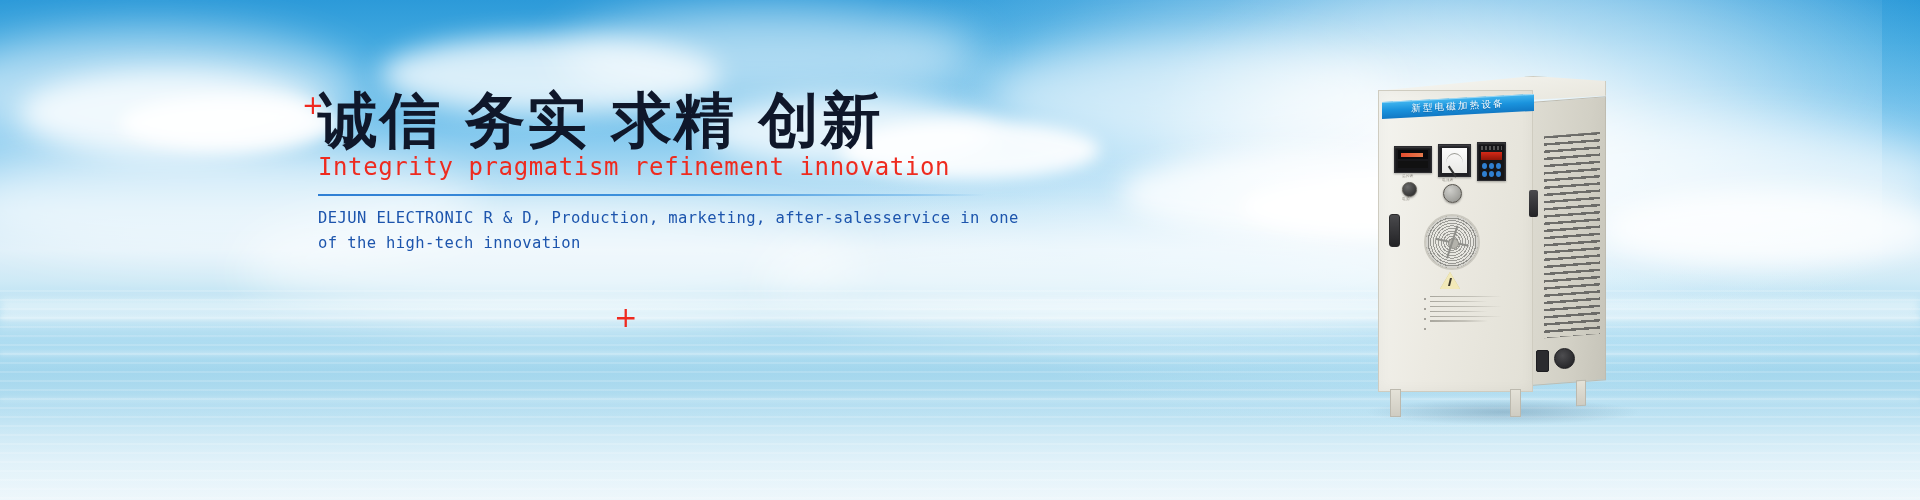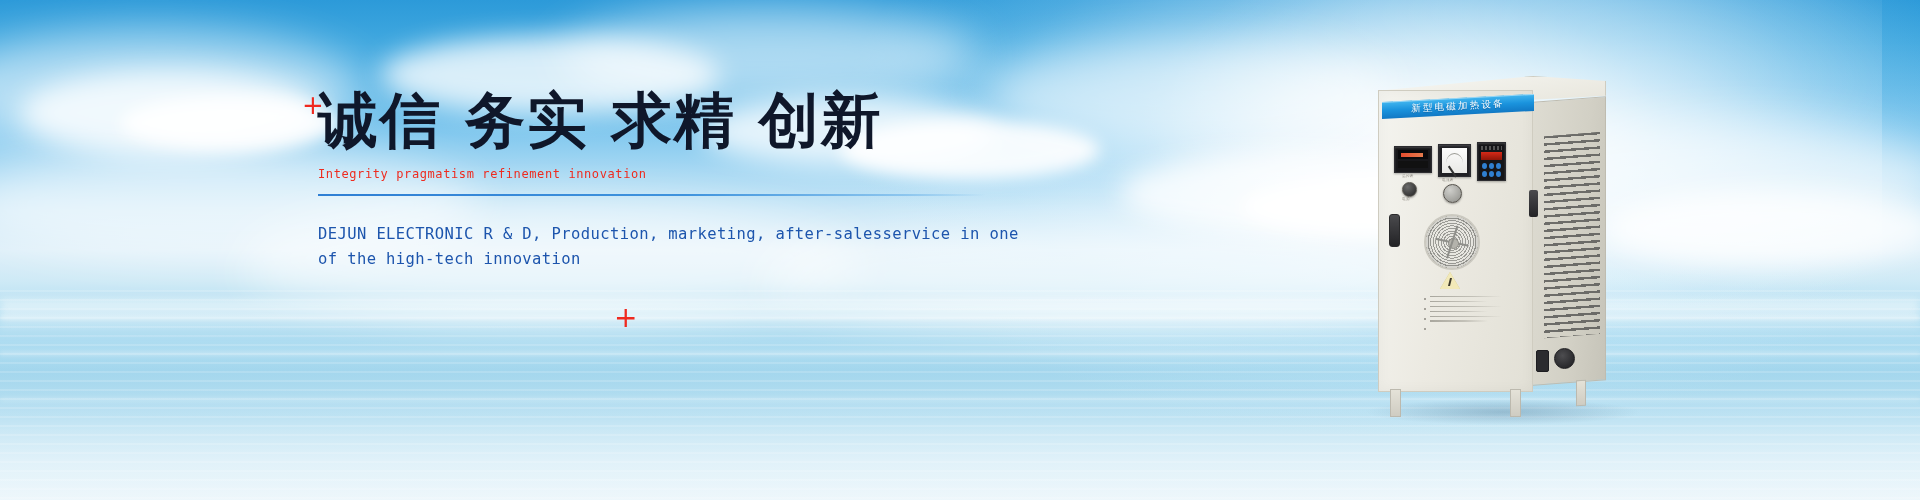--- a/index.html
+++ b/index.html
@@ -31,27 +31,27 @@
       repeating-linear-gradient(180deg, rgba(255,255,255,.16) 0px, rgba(255,255,255,.16) 2px, rgba(255,255,255,0) 2px, rgba(255,255,255,0) 9px),
       linear-gradient(180deg, rgba(255,255,255,0) 0%, rgba(255,255,255,.22) 30%, rgba(255,255,255,.10) 62%, rgba(255,255,255,.30) 100%);}
   .horizon{position:absolute;left:0;right:0;top:300px;height:34px;
     background:linear-gradient(180deg, rgba(255,255,255,.62), rgba(255,255,255,0));filter:blur(5px);}
 
   
   .text-block{position:absolute;left:318px;top:88px;width:760px;}
   .headline{color:#0f172a;font-size:60px;line-height:1.08;font-weight:700;
     letter-spacing:2px;white-space:nowrap;
     font-family:"DejaVu Sans","Liberation Sans",sans-serif;}
-  .tagline-en{color:#ee2b1f;font-size:12px;letter-spacing:.6px;margin-top:14px;
+  .tagline-en{color:#ee2b1f;font-size:24px;letter-spacing:.6px;margin-top:0;
     font-family:"DejaVu Sans Mono","Liberation Mono",monospace;white-space:nowrap;}
   .divider{margin-top:13px;width:668px;height:2px;
     background:linear-gradient(90deg,#2f7fd4 0%,#3f93dd 55%,#8dc6ee 88%,rgba(141,198,238,0) 100%);}
   .sub-cn{color:#1b54ab;font-size:27px;margin-top:22px;letter-spacing:1px;white-space:nowrap;
     font-family:"DejaVu Sans","Liberation Sans",sans-serif;}
-  .sub-en{color:#1d55ad;font-size:15.5px;line-height:1.62;margin-top:26px;letter-spacing:.4px;
+  .sub-en{color:#1d55ad;font-size:15.5px;line-height:1.62;margin-top:10px;letter-spacing:.4px;
     font-family:"DejaVu Sans Mono","Liberation Mono",monospace;white-space:nowrap;}
 
   .plus{position:absolute;color:#ef2a20;font-size:26px;line-height:1;font-weight:400;
     font-family:"DejaVu Sans","Liberation Sans",sans-serif;}
   .plus.a{left:302px;top:92px;}
   .plus.b{left:614px;top:304px;font-size:28px;}
 
   
   .machine{position:absolute;left:1378px;top:62px;width:250px;height:355px;}
   .mach-shadow{position:absolute;left:-14px;bottom:-8px;width:278px;height:26px;

